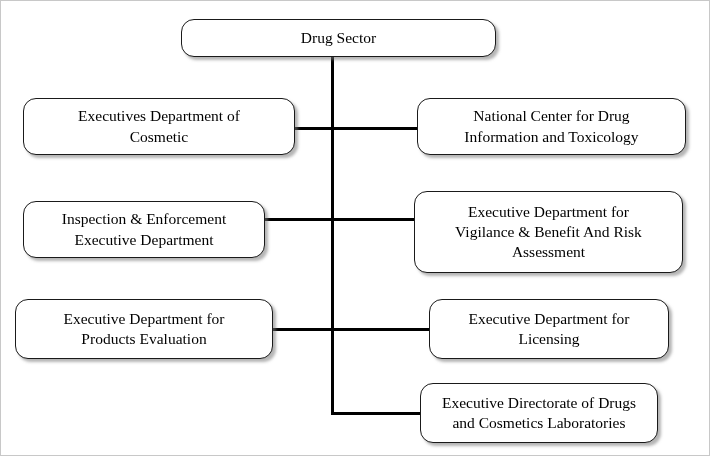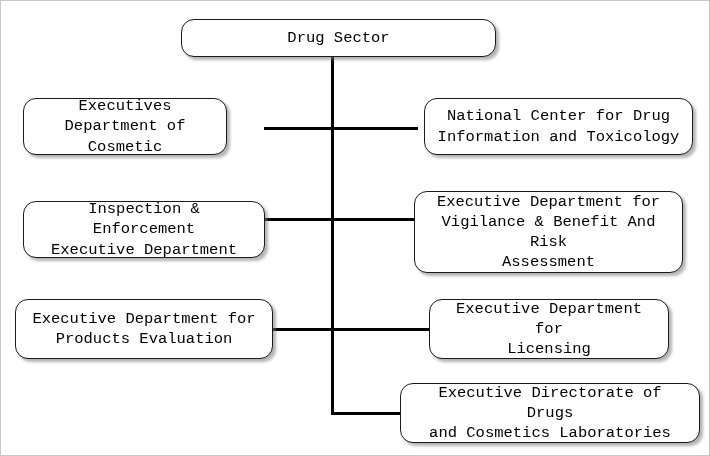--- a/index.html
+++ b/index.html
@@ -8,21 +8,21 @@
     background: #ffffff;
   }
   #canvas {
     position: relative;
     width: 710px;
     height: 456px;
     background: #ffffff;
     border: 1px solid #c8c8c8;
     box-sizing: border-box;
     overflow: hidden;
-    font-family: Liberation Mono, monospace;
+    font-family: Liberation Serif, serif;
   }
 
   
   .line {
     position: absolute;
     background: #000000;
   }
   .v-line { width: 3px; }
   .h-line { height: 3px; }
 
@@ -40,27 +40,27 @@
     text-align: center;
     color: #000000;
     font-size: 15.5px;
     line-height: 1.30;
     padding: 2px 10px;
     z-index: 5;
   }
   .node span { display: block; white-space: pre-line; }
 
   #node-root       { left: 180px; top: 18px;  width: 315px; height: 38px; }
-  #node-cosmetic   { left: 22px;  top: 97px;  width: 204px; height: 57px; }
-  #node-nctd       { left: 416px; top: 97px;  width: 269px; height: 57px; margin-left: 7px; }
+  #node-cosmetic   { left: 22px;  top: 97px;  width: 272px; height: 57px; }
+  #node-nctd       { left: 416px; top: 97px;  width: 269px; height: 57px; }
   #node-inspection { left: 22px;  top: 190px; width: 242px; height: 57px; margin-top: 10px; }
   #node-vigilance  { left: 413px; top: 190px; width: 269px; height: 82px; }
   #node-products   { left: 14px;  top: 298px; width: 258px; height: 60px; }
   #node-licensing  { left: 428px; top: 298px; width: 240px; height: 60px; }
-  #node-labs       { left: 399px; top: 382px; width: 300px; height: 60px; }
+  #node-labs       { left: 419px; top: 382px; width: 238px; height: 60px; }
 </style>
 </head>
 <body>
 
 <div id="canvas">
 
   <div class="line v-line" style="left:330px; top:55px; height:359px;"></div>
 
   <div class="line h-line" style="left:263px; top:126px; width:154px;"></div>
 

